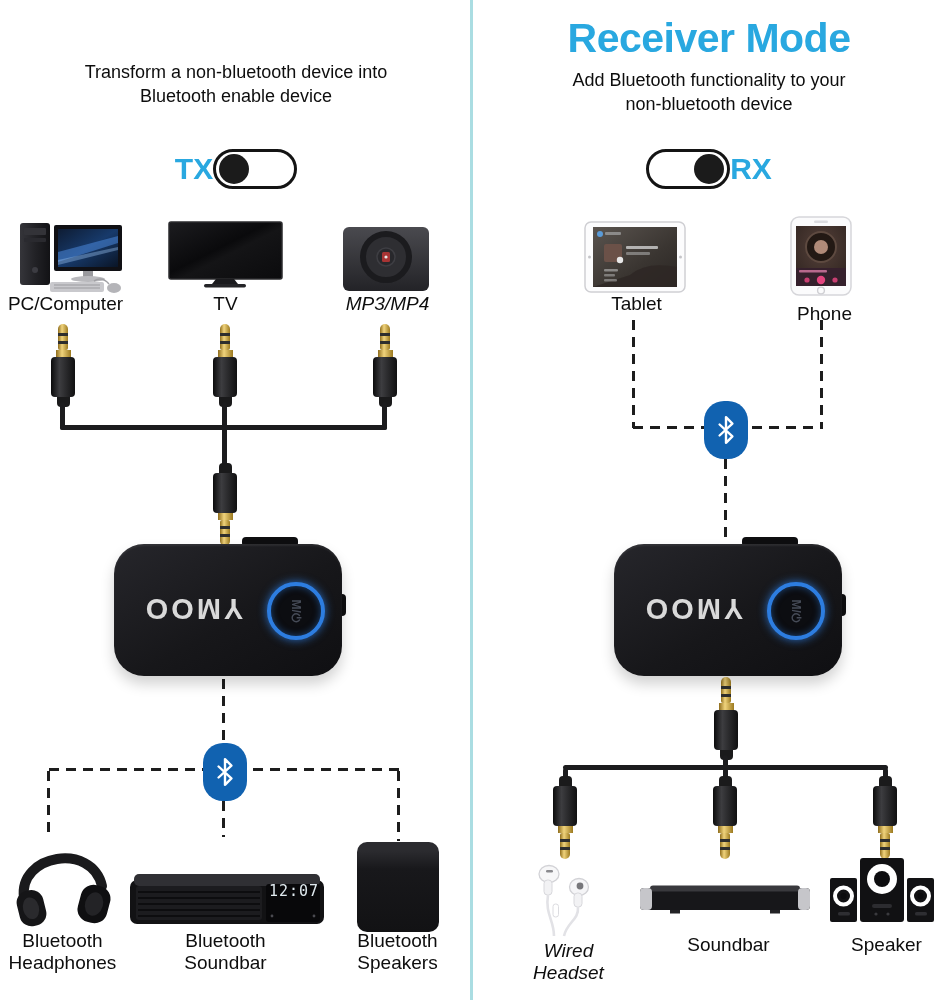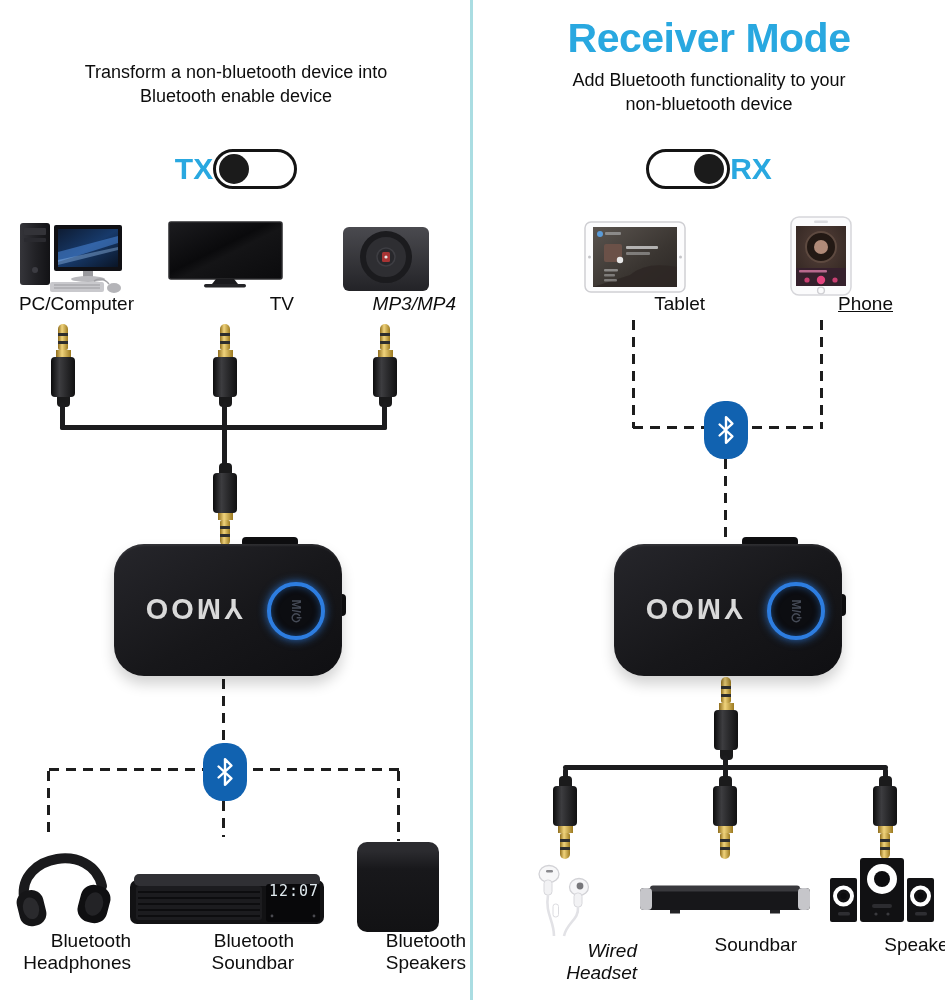--- a/index.html
+++ b/index.html
@@ -12,22 +12,22 @@
   .mode-sub{position:absolute;width:472px;text-align:center;font-size:18px;line-height:24px;
             color:#0d0d0d;white-space:pre-line;}
   
   .toggle-row{position:absolute;width:472px;display:flex;align-items:center;justify-content:center;}
   .tg-label{font-size:30px;font-weight:bold;color:#29a8e0;}
   .tg-pill{width:84px;height:40px;border:3px solid #141414;border-radius:22px;background:#fff;
            display:flex;align-items:center;padding:0 3px;box-sizing:border-box;}
   .tg-pill.right{justify-content:flex-end;}
   .tg-knob{width:30px;height:30px;background:#1b1b1b;border-radius:50%;}
   
-  .dev-label{position:absolute;width:125px;text-align:right;font-size:19px;line-height:22px;
-             color:#0d0d0d;white-space:pre-line;margin-left:6px;}
+  .dev-label{position:absolute;width:125px;text-align:center;font-size:19px;line-height:22px;
+             color:#0d0d0d;white-space:pre-line;}
   
   .divider{position:absolute;top:0;height:1000px;width:3px;background:#aadde2;}
   
   .dash-v{position:absolute;width:3px;background:repeating-linear-gradient(180deg,#1d1d1d 0 10px,transparent 10px 17px);}
   .dash-h{position:absolute;height:3px;background:repeating-linear-gradient(90deg,#1d1d1d 0 10px,transparent 10px 17px);}
   
   .bt{position:absolute;width:44px;height:58px;background:#1162b0;border-radius:20px;
       display:flex;align-items:center;justify-content:center;z-index:5;}
   
   .cable{position:absolute;background:#1c1c1e;border-radius:3px;}
@@ -270,21 +270,21 @@
     <rect x="6" y="52" width="50" height="18" fill="#35202c"></rect>
     <rect x="9" y="54" width="28" height="2.5" rx="1" fill="#d87ca6" opacity=".8"></rect>
     <circle cx="31" cy="64" r="4.2" fill="#e2447e"></circle>
     <circle cx="17" cy="64" r="2.6" fill="#e2447e" opacity=".85"></circle>
     <circle cx="45" cy="64" r="2.6" fill="#e2447e" opacity=".85"></circle>
     <rect x="24" y="4.5" width="14" height="2.5" rx="1.2" fill="#dcdce0"></rect>
     <circle cx="31" cy="74.5" r="3.4" fill="none" stroke="#cfcfd3" stroke-width="1.4"></circle>
   </svg>
 
   <div class="dev-label" style="left:574px;top:293px;">Tablet</div>
-  <div class="dev-label" style="left:762px;top:293px;text-decoration:underline;">Phone</div>
+  <div class="dev-label" style="left:762px;top:303px;">Phone</div>
 
   <div class="dash-v" style="left:632px;top:320px;height:108px;"></div>
   <div class="dash-v" style="left:820px;top:320px;height:108px;"></div>
   <div class="dash-h" style="left:633px;top:426px;width:190px;"></div>
   <div class="dash-v" style="left:724px;top:459px;height:85px;"></div>
   <div class="bt" style="left:704px;top:401px;">
     <svg width="22" height="32" viewBox="0 0 24 32">
         <path d="M12 2 V30 M12 2 L19 9 L5 22 M5 10 L19 23 L12 30" stroke="#fff" stroke-width="2.6" fill="none" stroke-linejoin="round" stroke-linecap="round"></path>
       </svg>
   </div>

